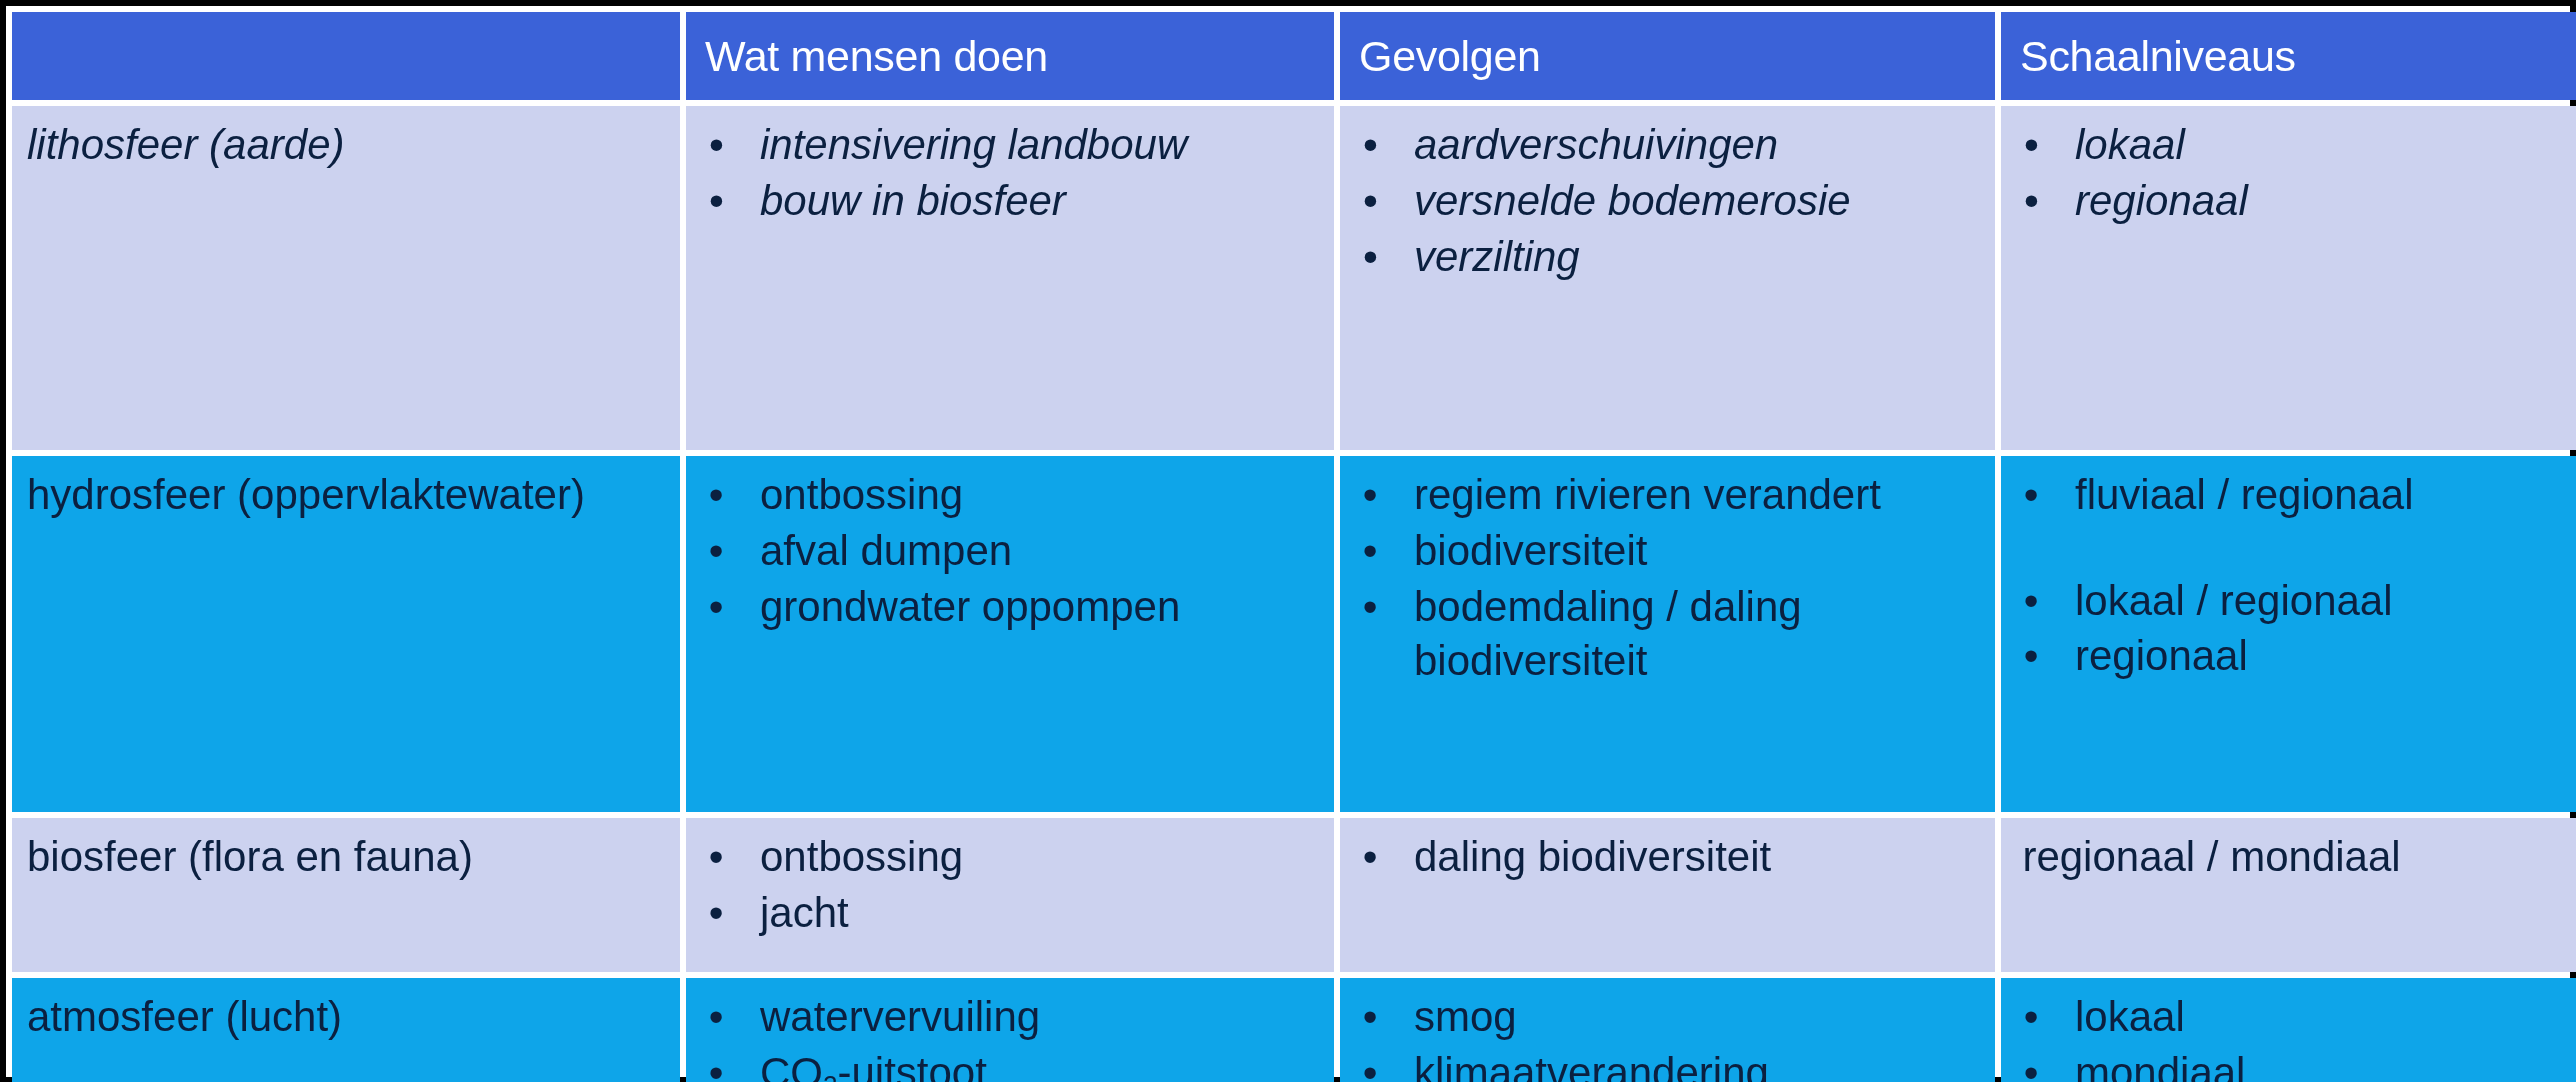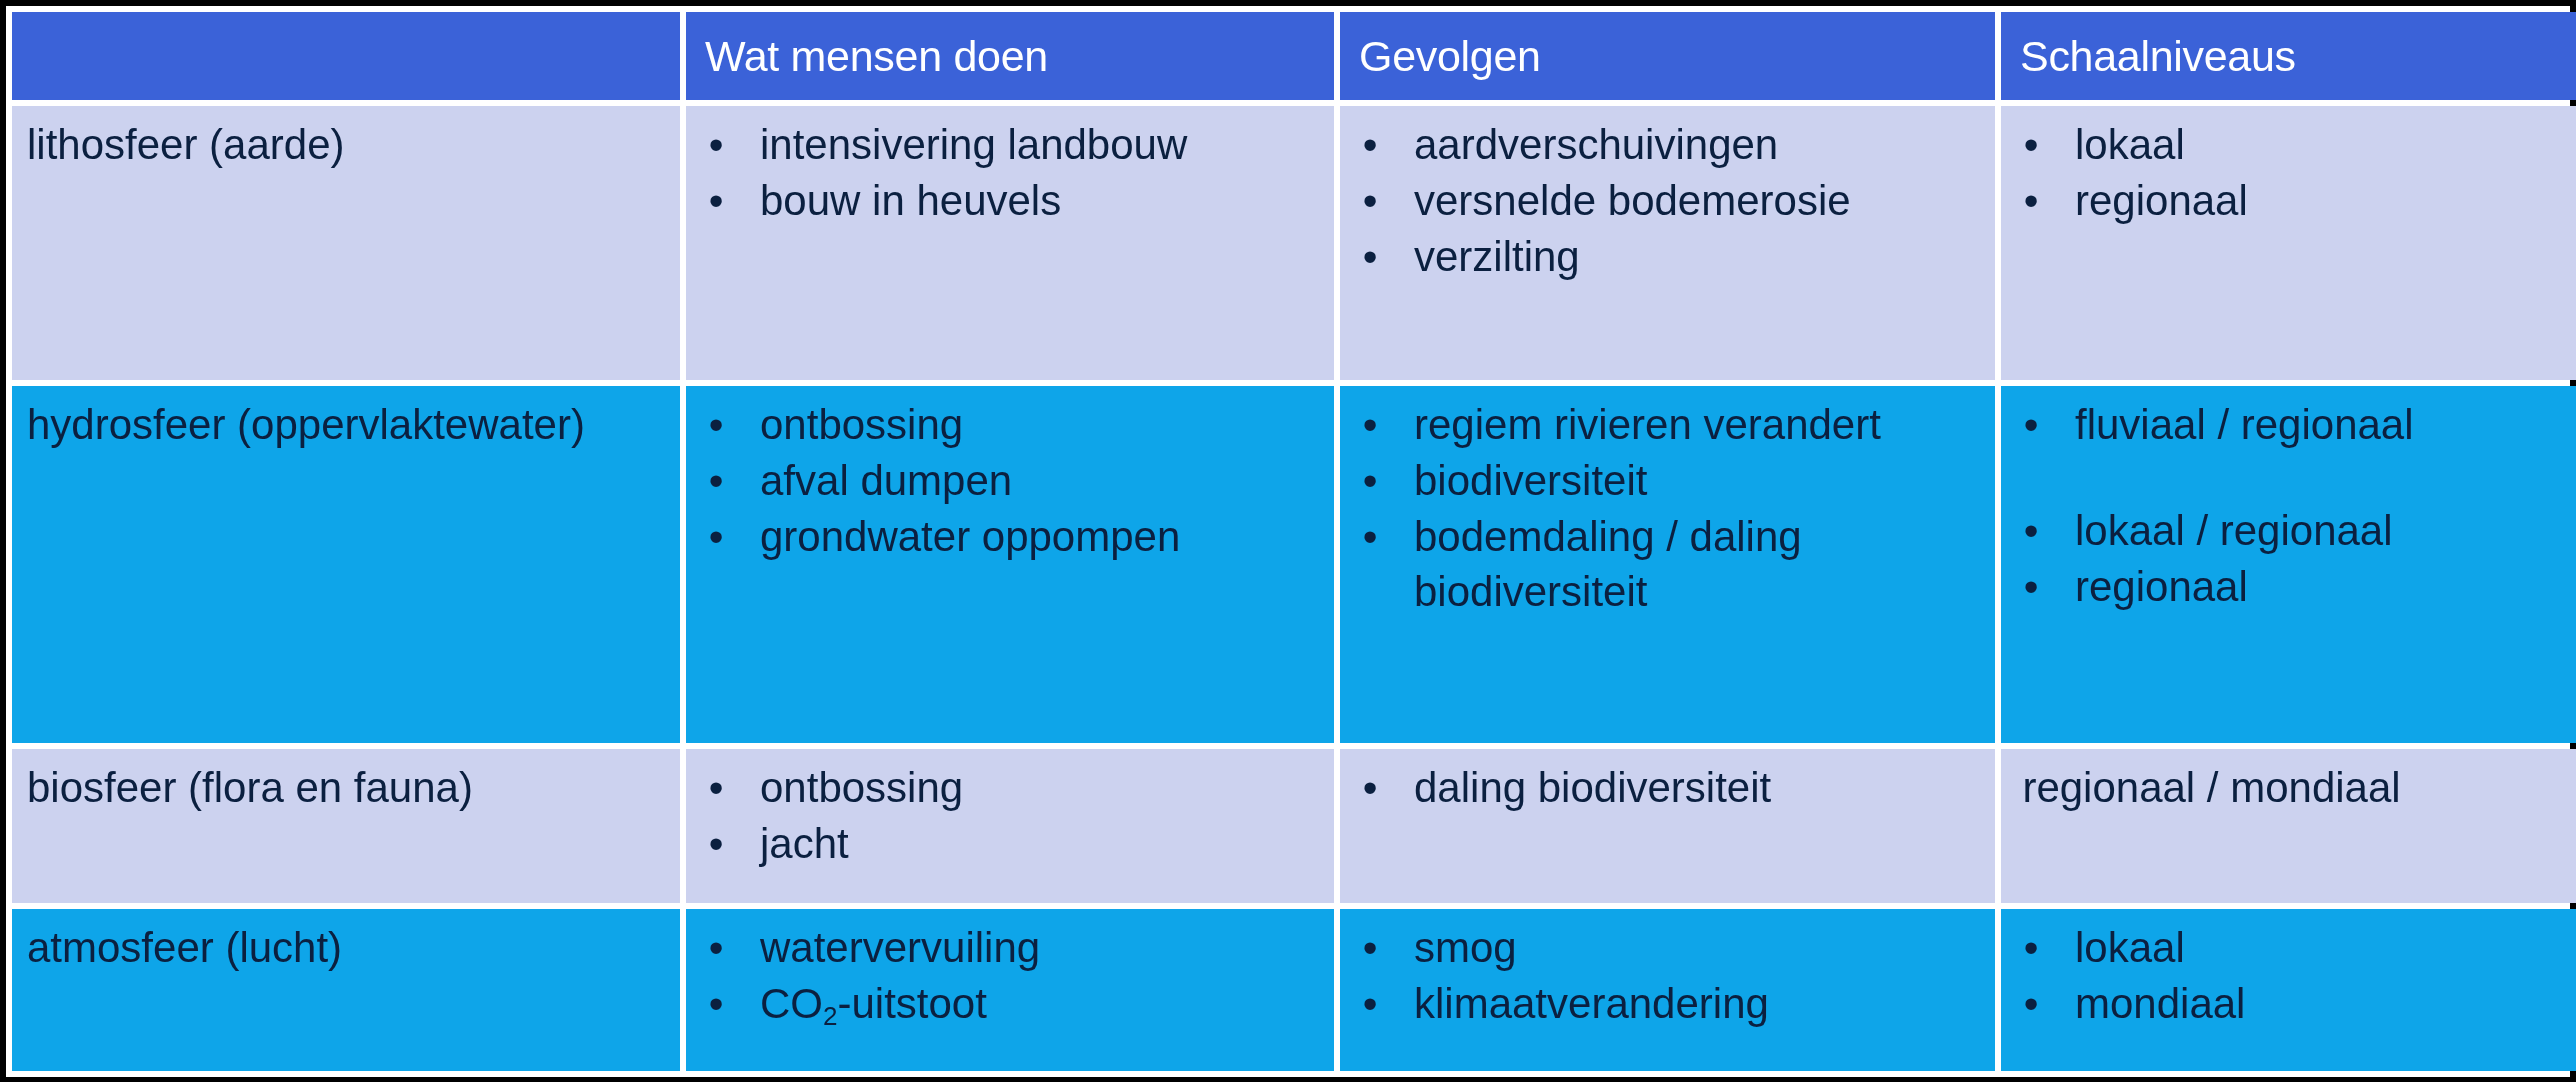--- a/index.html
+++ b/index.html
@@ -105,21 +105,21 @@
   }
 
   sub {
     font-size: 0.62em;
     vertical-align: baseline;
     position: relative;
     top: 0.28em;
   }
 
   
-  tbody tr.r1 td { height: 274px; }
+  tbody tr.r1 td { height: 344px; font-style: italic; }
   tbody tr.r2 td { height: 356px; }
   tbody tr.r3 td { height: 154px; }
   tbody tr.r4 td { height: 162px; }
 </style>
 </head>
 <body>
 
 <div id="table-frame">
   <table class="sferen-table">
     <colgroup>
@@ -138,21 +138,21 @@
       </tr>
     </thead>
 
     <tbody>
 
       <tr class="row-dark r1">
         <td class="cell-sfeer">lithosfeer (aarde)</td>
         <td>
           <ul class="bullets">
             <li>intensivering landbouw</li>
-            <li>bouw in heuvels</li>
+            <li>bouw in biosfeer</li>
           </ul>
         </td>
         <td>
           <ul class="bullets">
             <li>aardverschuivingen</li>
             <li>versnelde bodemerosie</li>
             <li>verzilting</li>
           </ul>
         </td>
         <td>

